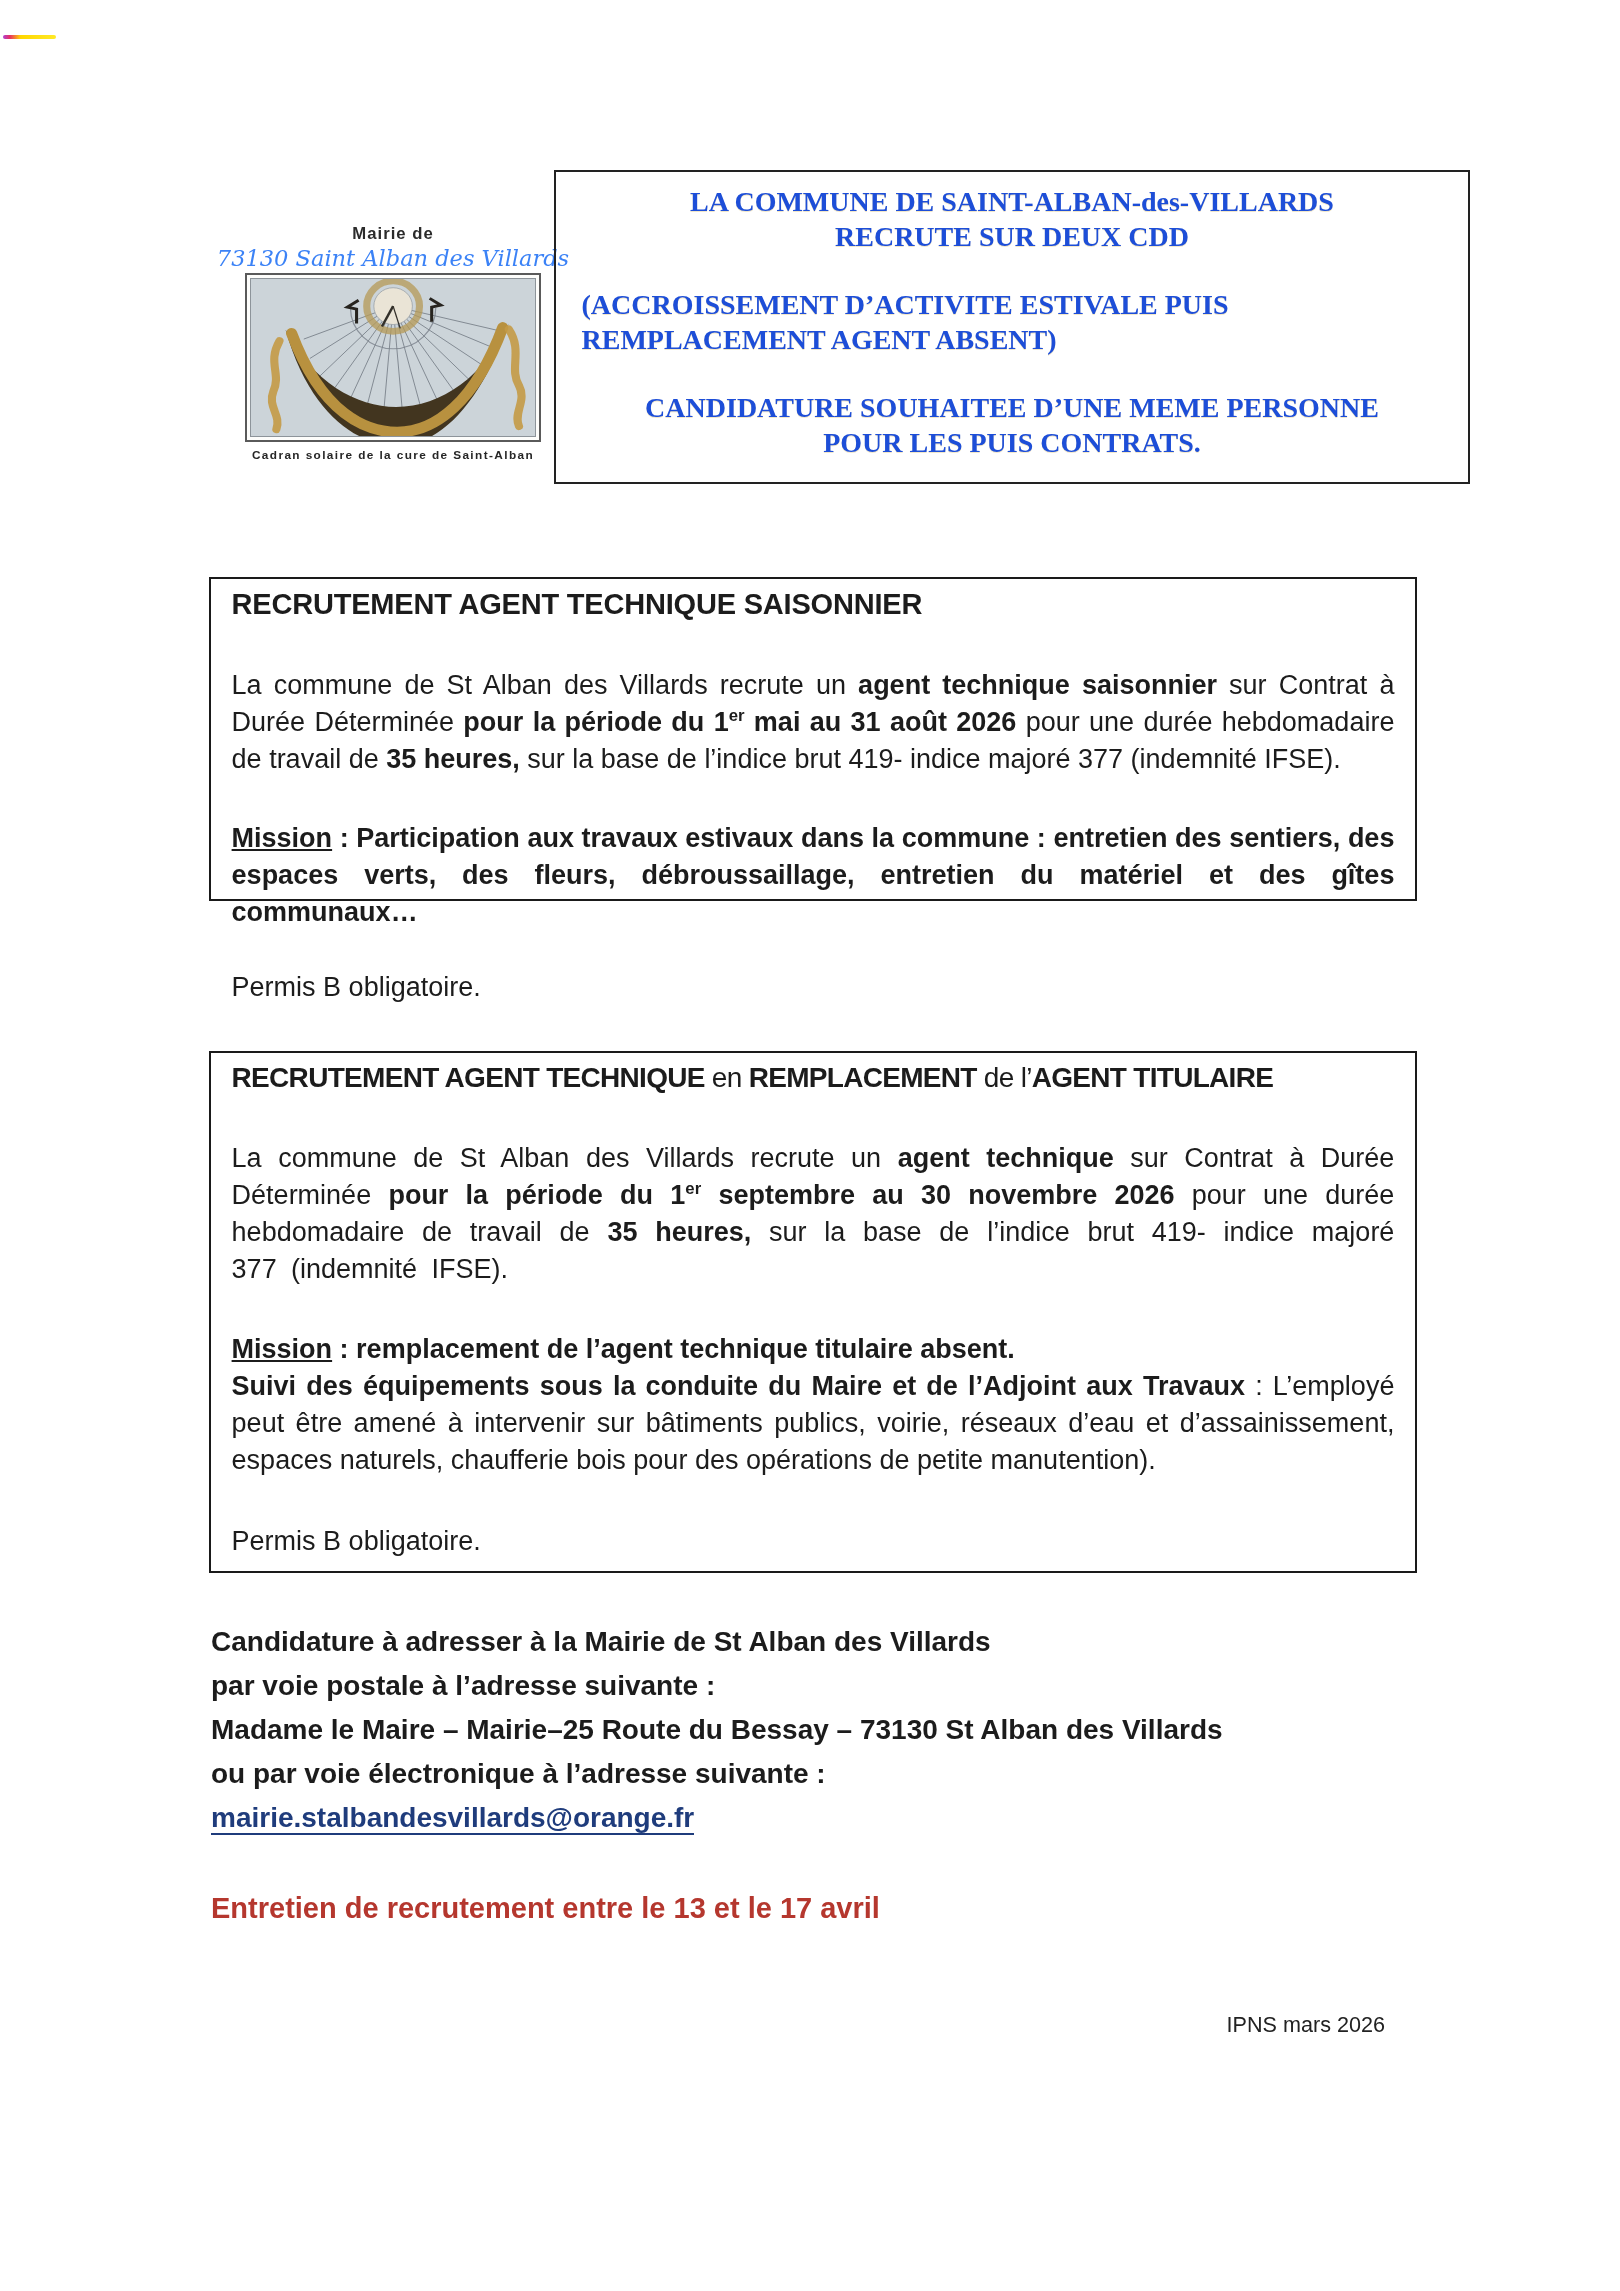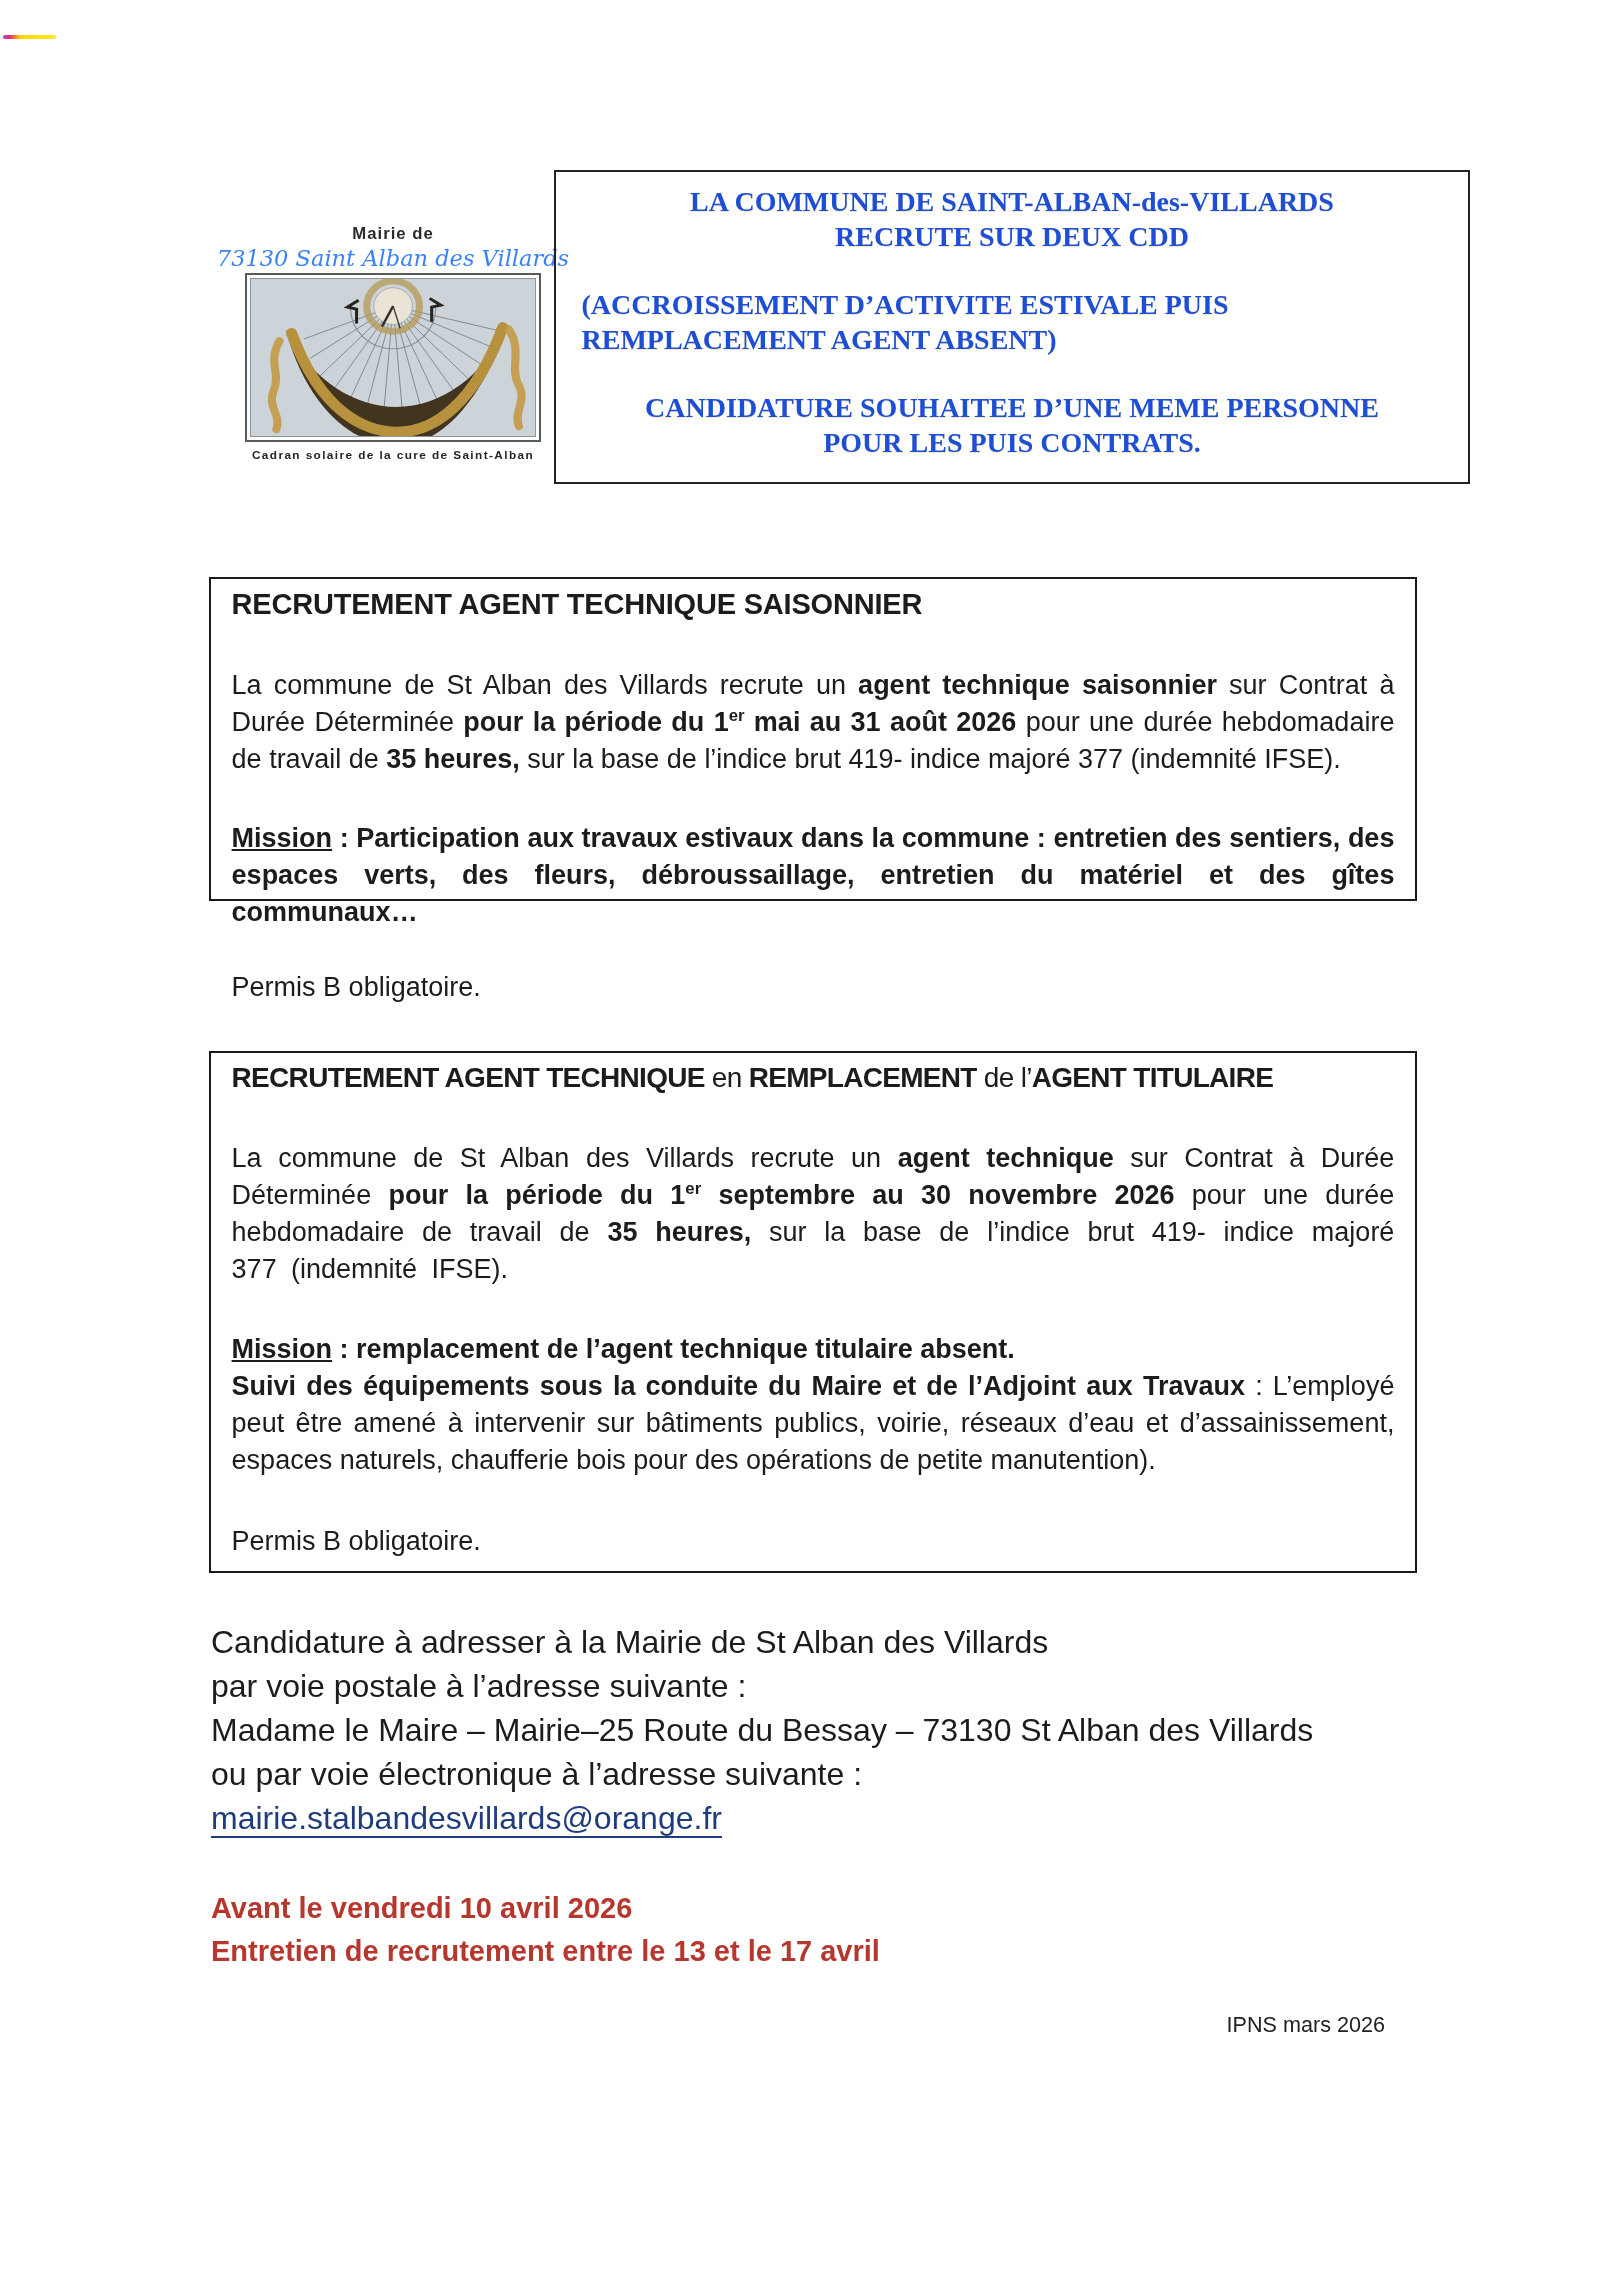--- a/index.html
+++ b/index.html
@@ -80,21 +80,21 @@
   .mission-label { text-decoration:underline; }
   .suivi b { font-weight:bold; }
   .suivi { font-weight:normal; }
   .permis-1 { margin-top:38px; font-weight:normal; text-align:left; }
   .box2 .permis-1 { margin-top:44px; }
   sup { font-size:0.62em; vertical-align:super; line-height:0; }
 
   
   .contact {
     position:absolute; left:211px; top:1620px; width:1215px;
-    font-size:32px; font-weight:normal; line-height:44px;
+    font-size:28px; font-weight:bold; line-height:44px;
   }
   .email-link { text-decoration:none; border-bottom:2.9px solid #1f3c7c; }
 
   
   .deadline {
     position:absolute; left:211px; top:1887px; width:1215px;
     font-size:29px; font-weight:bold; line-height:43px;
   }
 
   
@@ -189,20 +189,19 @@
 
   <div class="contact">
     <div>Candidature à adresser à la Mairie de St Alban des Villards</div>
     <div>par voie postale à l’adresse suivante :</div>
     <div>Madame le Maire – Mairie–25 Route du Bessay – 73130 St Alban des Villards</div>
     <div>ou par voie électronique à l’adresse suivante :</div>
     <div><a class="email-link" href="#" style="color:#1f3c7c">mairie.stalbandesvillards@orange.fr</a></div>
   </div>
 
   <div class="deadline" style="color:#b5372e">
-    <div>Avant le vendredi 10 avril 2026</div>
     <div>Entretien de recrutement entre le 13 et le 17 avril</div>
   </div>
 
   <div class="footer-note">IPNS mars 2026</div>
 
 </div>
 
 
 </body></html>

